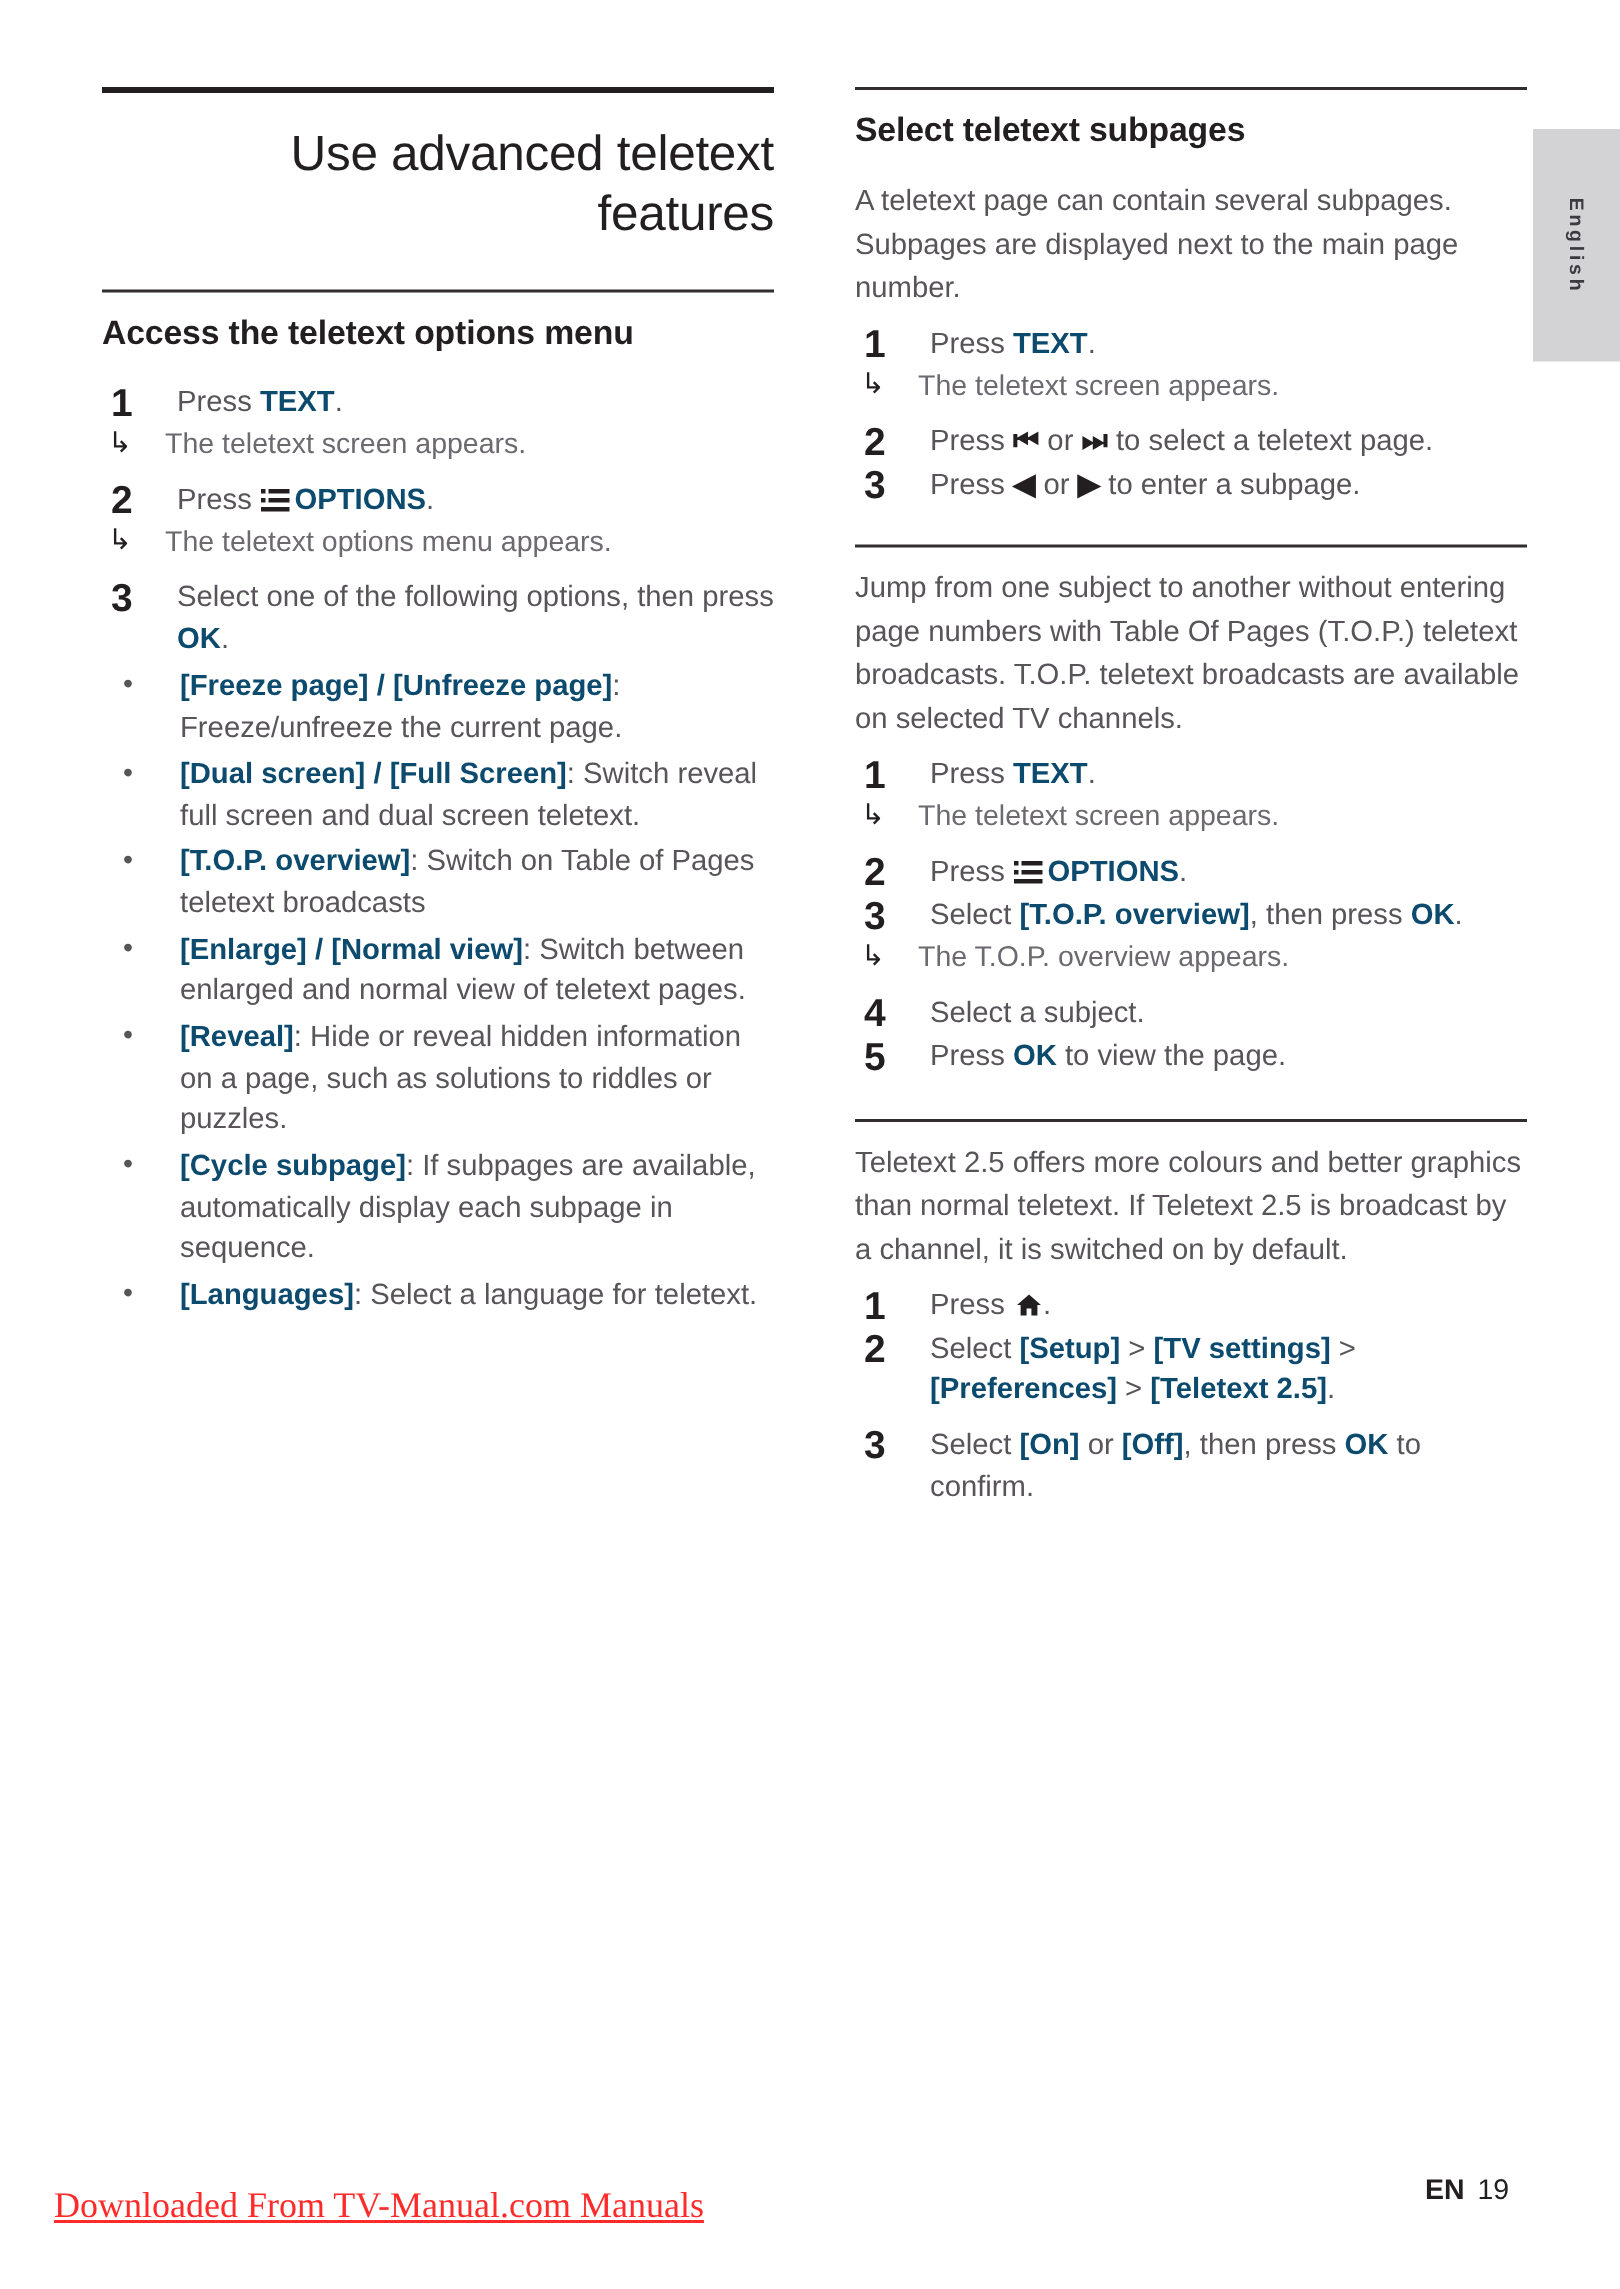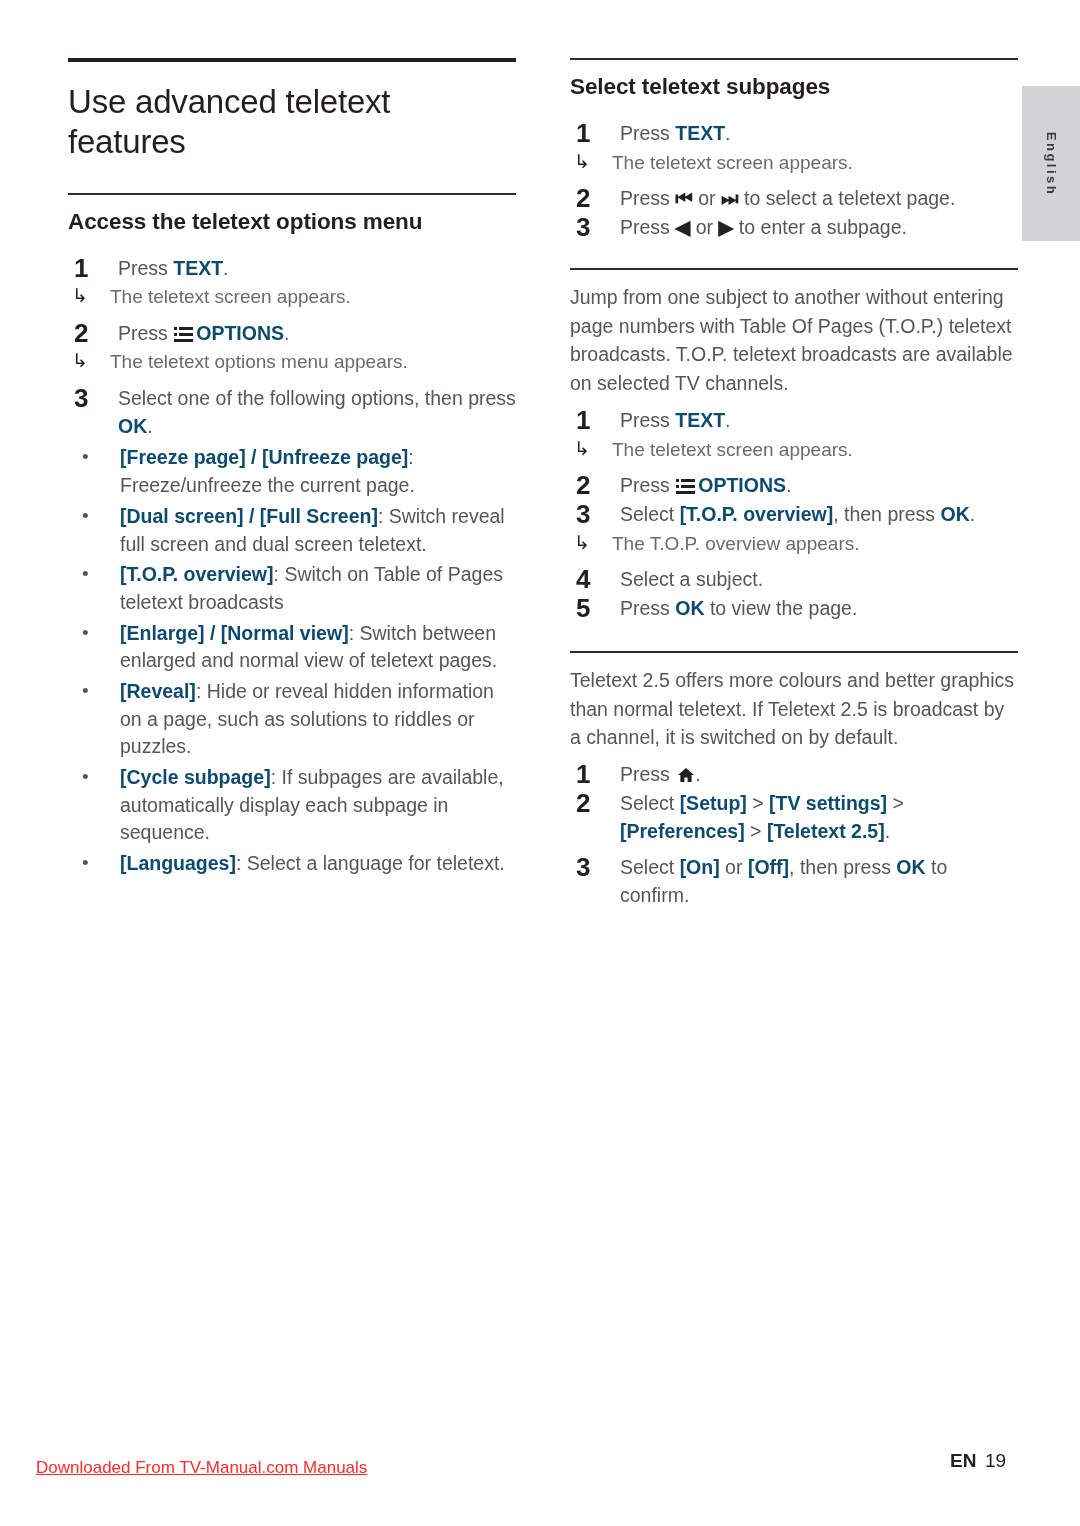--- a/index.html
+++ b/index.html
@@ -64,20 +64,21 @@
   }
 
   
   h1.doc-title {
     margin: 0 0 30px 0;
     font-size: 33px;
     line-height: 1.22;
     font-weight: normal;
     color: #231f20;
     letter-spacing: -0.2px;
+    text-align: right;
   }
   h2.sec-title {
     margin: 0 0 20px 0;
     font-size: 22.5px;
     line-height: 1.2;
     font-weight: bold;
     color: #231f20;
     letter-spacing: -0.1px;
   }
 
@@ -187,22 +188,22 @@
     height: 16px;
     vertical-align: -2px;
     margin-left: 2px;
   }
 
   
   .footer-wm {
     position: absolute;
     left: 36px;
     top: 1458px;
-    font-family: Liberation Sans, sans-serif;
-    font-size: 17px;
+    font-family: Liberation Serif, serif;
+    font-size: 24px;
     color: #ff2a2a;
     text-decoration: underline;
     text-decoration-color: #ff2a2a;
     white-space: nowrap;
   }
   .footer-en {
     position: absolute;
     left: 950px;
     top: 1450px;
     font-size: 19px;
@@ -287,20 +288,21 @@
         <span class="dot">•</span>
         <b class="kw">[Languages]</b><span>: Select a language for teletext.</span>
       </li>
     </ul>
   </div>
 
   <div class="col col-right">
 
     <div class="rule-thin"></div>
     <h2 class="sec-title">Select teletext subpages</h2>
+    <p class="para">A teletext page can contain several subpages. Subpages are displayed next to the main page number.</p>
 
     <div class="step">
       <span class="num">1</span>
       <span>Press </span><b class="kw">TEXT</b><span>.</span>
     </div>
     <div class="result">
       <span class="res-arrow">↳</span>
       <span>The teletext screen appears.</span>
     </div>
 

